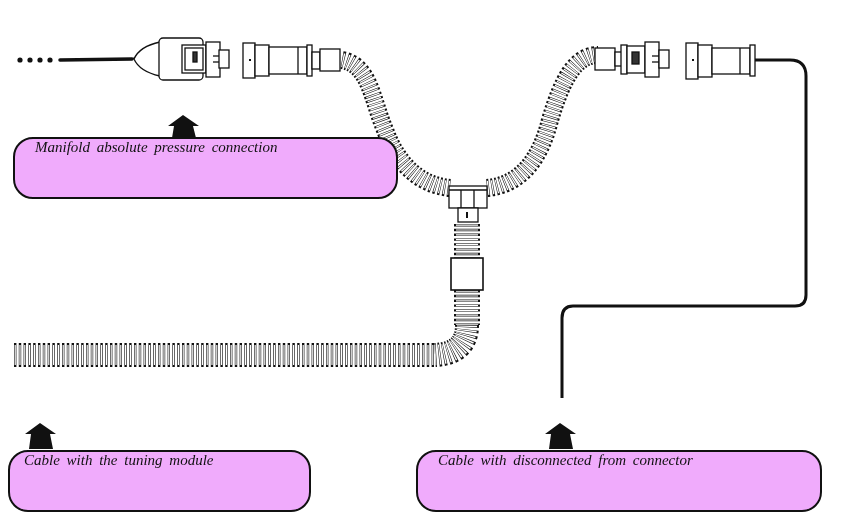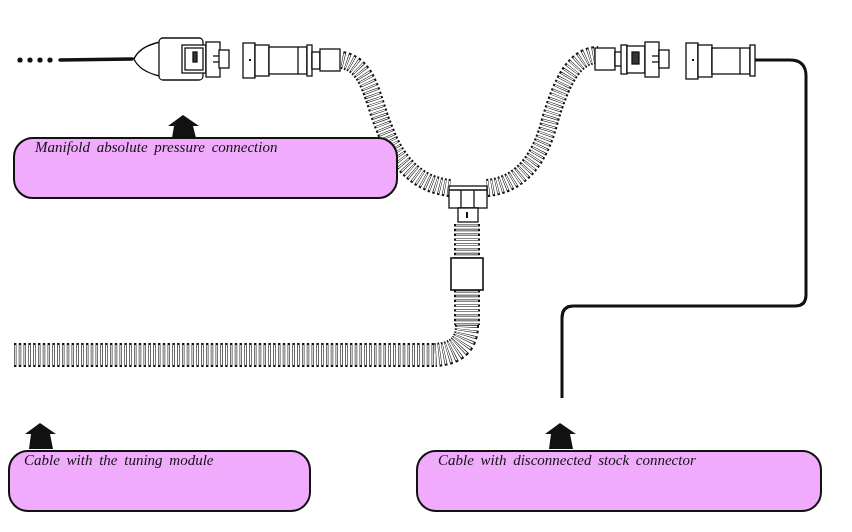--- a/index.html
+++ b/index.html
@@ -127,14 +127,14 @@
 
 <div id="callout-map" class="callout">
   <span>Manifold absolute pressure connection</span>
 </div>
 
 <div id="callout-tuning" class="callout">
   <span>Cable with the tuning module</span>
 </div>
 
 <div id="callout-stock" class="callout">
-  <span>Cable with disconnected stock connector</span>
+  <span>Cable with disconnected from connector</span>
 </div>
 
 </body></html>

